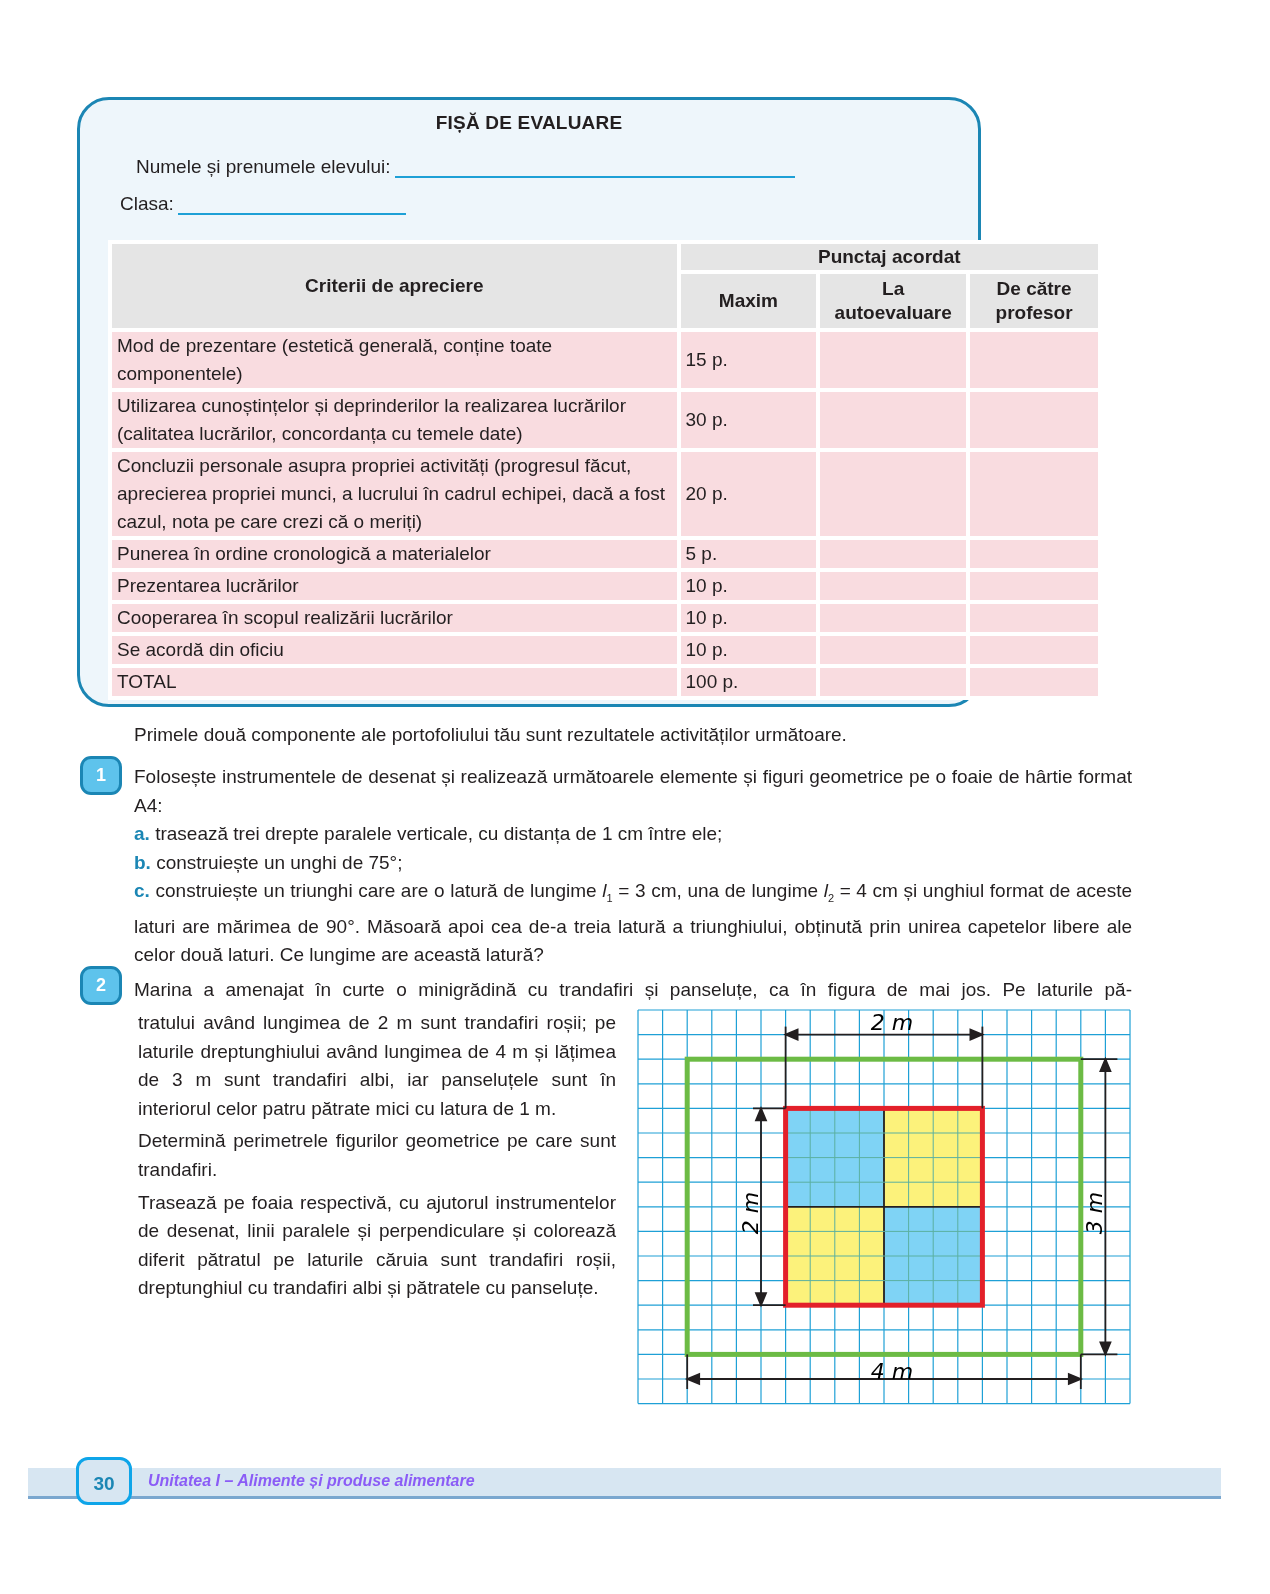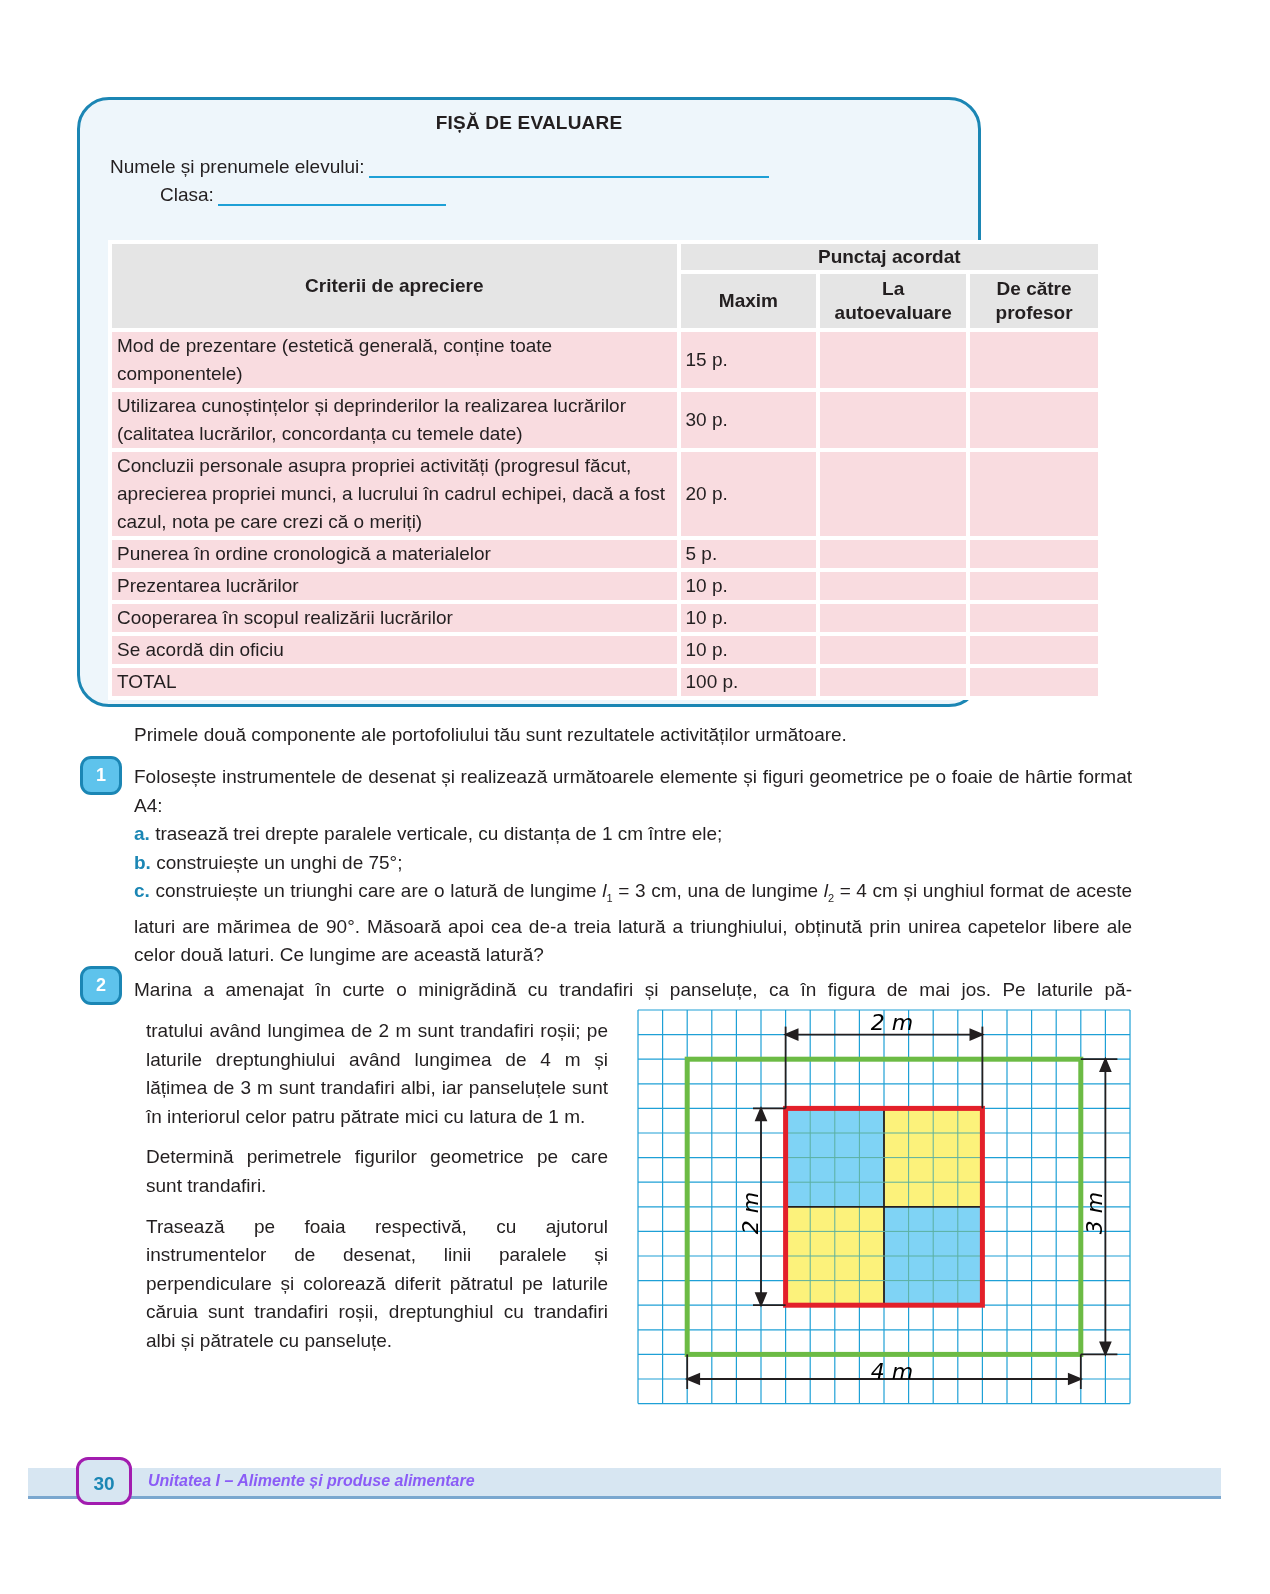--- a/index.html
+++ b/index.html
@@ -10,22 +10,22 @@
   .eval-box {
     position: absolute; left: 77px; top: 97px; width: 904px; height: 610px;
     background: #eef6fb; border: 3px solid #1b86b4; border-radius: 32px; box-sizing: border-box;
   }
   .eval-title {
     position: absolute; left: 0; right: 0; top: 12px; text-align: center;
     font-size: 19px; font-weight: bold; letter-spacing: 0.2px;
   }
   .field-line { position: absolute; font-size: 19px; }
   .field-line .blank { display: inline-block; border-bottom: 2px solid #1ea0d6; vertical-align: bottom; margin-left: 4px; height: 20px; }
-  .name-field { left: 30px; top: 56px; }
-  .class-field { left: 40px; top: 84px; margin-left: 40px; }
+  .name-field { left: 56px; top: 56px; }
+  .class-field { left: 40px; top: 93px; }
   .eval-table {
     position: absolute; left: 28px; top: 140px; width: 994px;
     border-collapse: separate; border-spacing: 4px; background: #ffffff;
     font-size: 19px;
   }
   .eval-table th {
     background: #e5e5e5; font-weight: bold; text-align: center; padding: 0; line-height: 24px;
   }
   .eval-table td { background: #f9dce0; padding: 0 5px; line-height: 28px; }
   .eval-table td.max { text-align: left; padding-right: 24px; }
@@ -37,32 +37,32 @@
   .ex-badge {
     position: absolute; width: 36px; height: 33px; border: 3px solid #1b86b4; border-radius: 11px;
     background: #5ec3ec; color: #ffffff; font-weight: bold; font-size: 18px; text-align: center;
     line-height: 33px; box-sizing: content-box;
   }
   .b1 { left: 80px; top: 756px; }
   .b2 { left: 80px; top: 966px; }
   .sub-letter { color: #1b86b4; font-weight: bold; }
   .ex2-first { position: absolute; left: 134px; top: 976px; width: 998px; font-size: 19px; line-height: 28.6px; text-align: justify; text-align-last: justify; }
   .ex2-body { position: absolute; left: 134px; top: 1005px; width: 486px; font-size: 19px; line-height: 28.6px; text-align: justify; }
-  .ex2-body p { margin: 12px; }
+  .ex2-body p { margin: 4px; }
   .ital { font-style: italic; }
 
   .diagram { position: absolute; left: 636px; top: 1008px; }
 
   .footer-band {
     position: absolute; left: 28px; top: 1468px; width: 1193px; height: 28px;
     background: #d7e6f2; border-bottom: 3px solid #7aa7cf;
   }
   .page-num-box {
     position: absolute; left: 76px; top: 1457px; width: 50px; height: 42px;
-    background: #d7e6f2; border: 3px solid #a21caf; border-radius: 12px;
+    background: #d7e6f2; border: 3px solid #0ea5e9; border-radius: 12px;
     font-weight: bold; font-size: 19px; color: #1b86b4; text-align: center; line-height: 48px;
   }
   .footer-text {
     position: absolute; left: 148px; top: 1472px; font-size: 16px; font-weight: bold; font-style: italic; color: #8b5cf6;
   }
 </style>
 </head>
 <body>
 
 <div class="eval-box">

